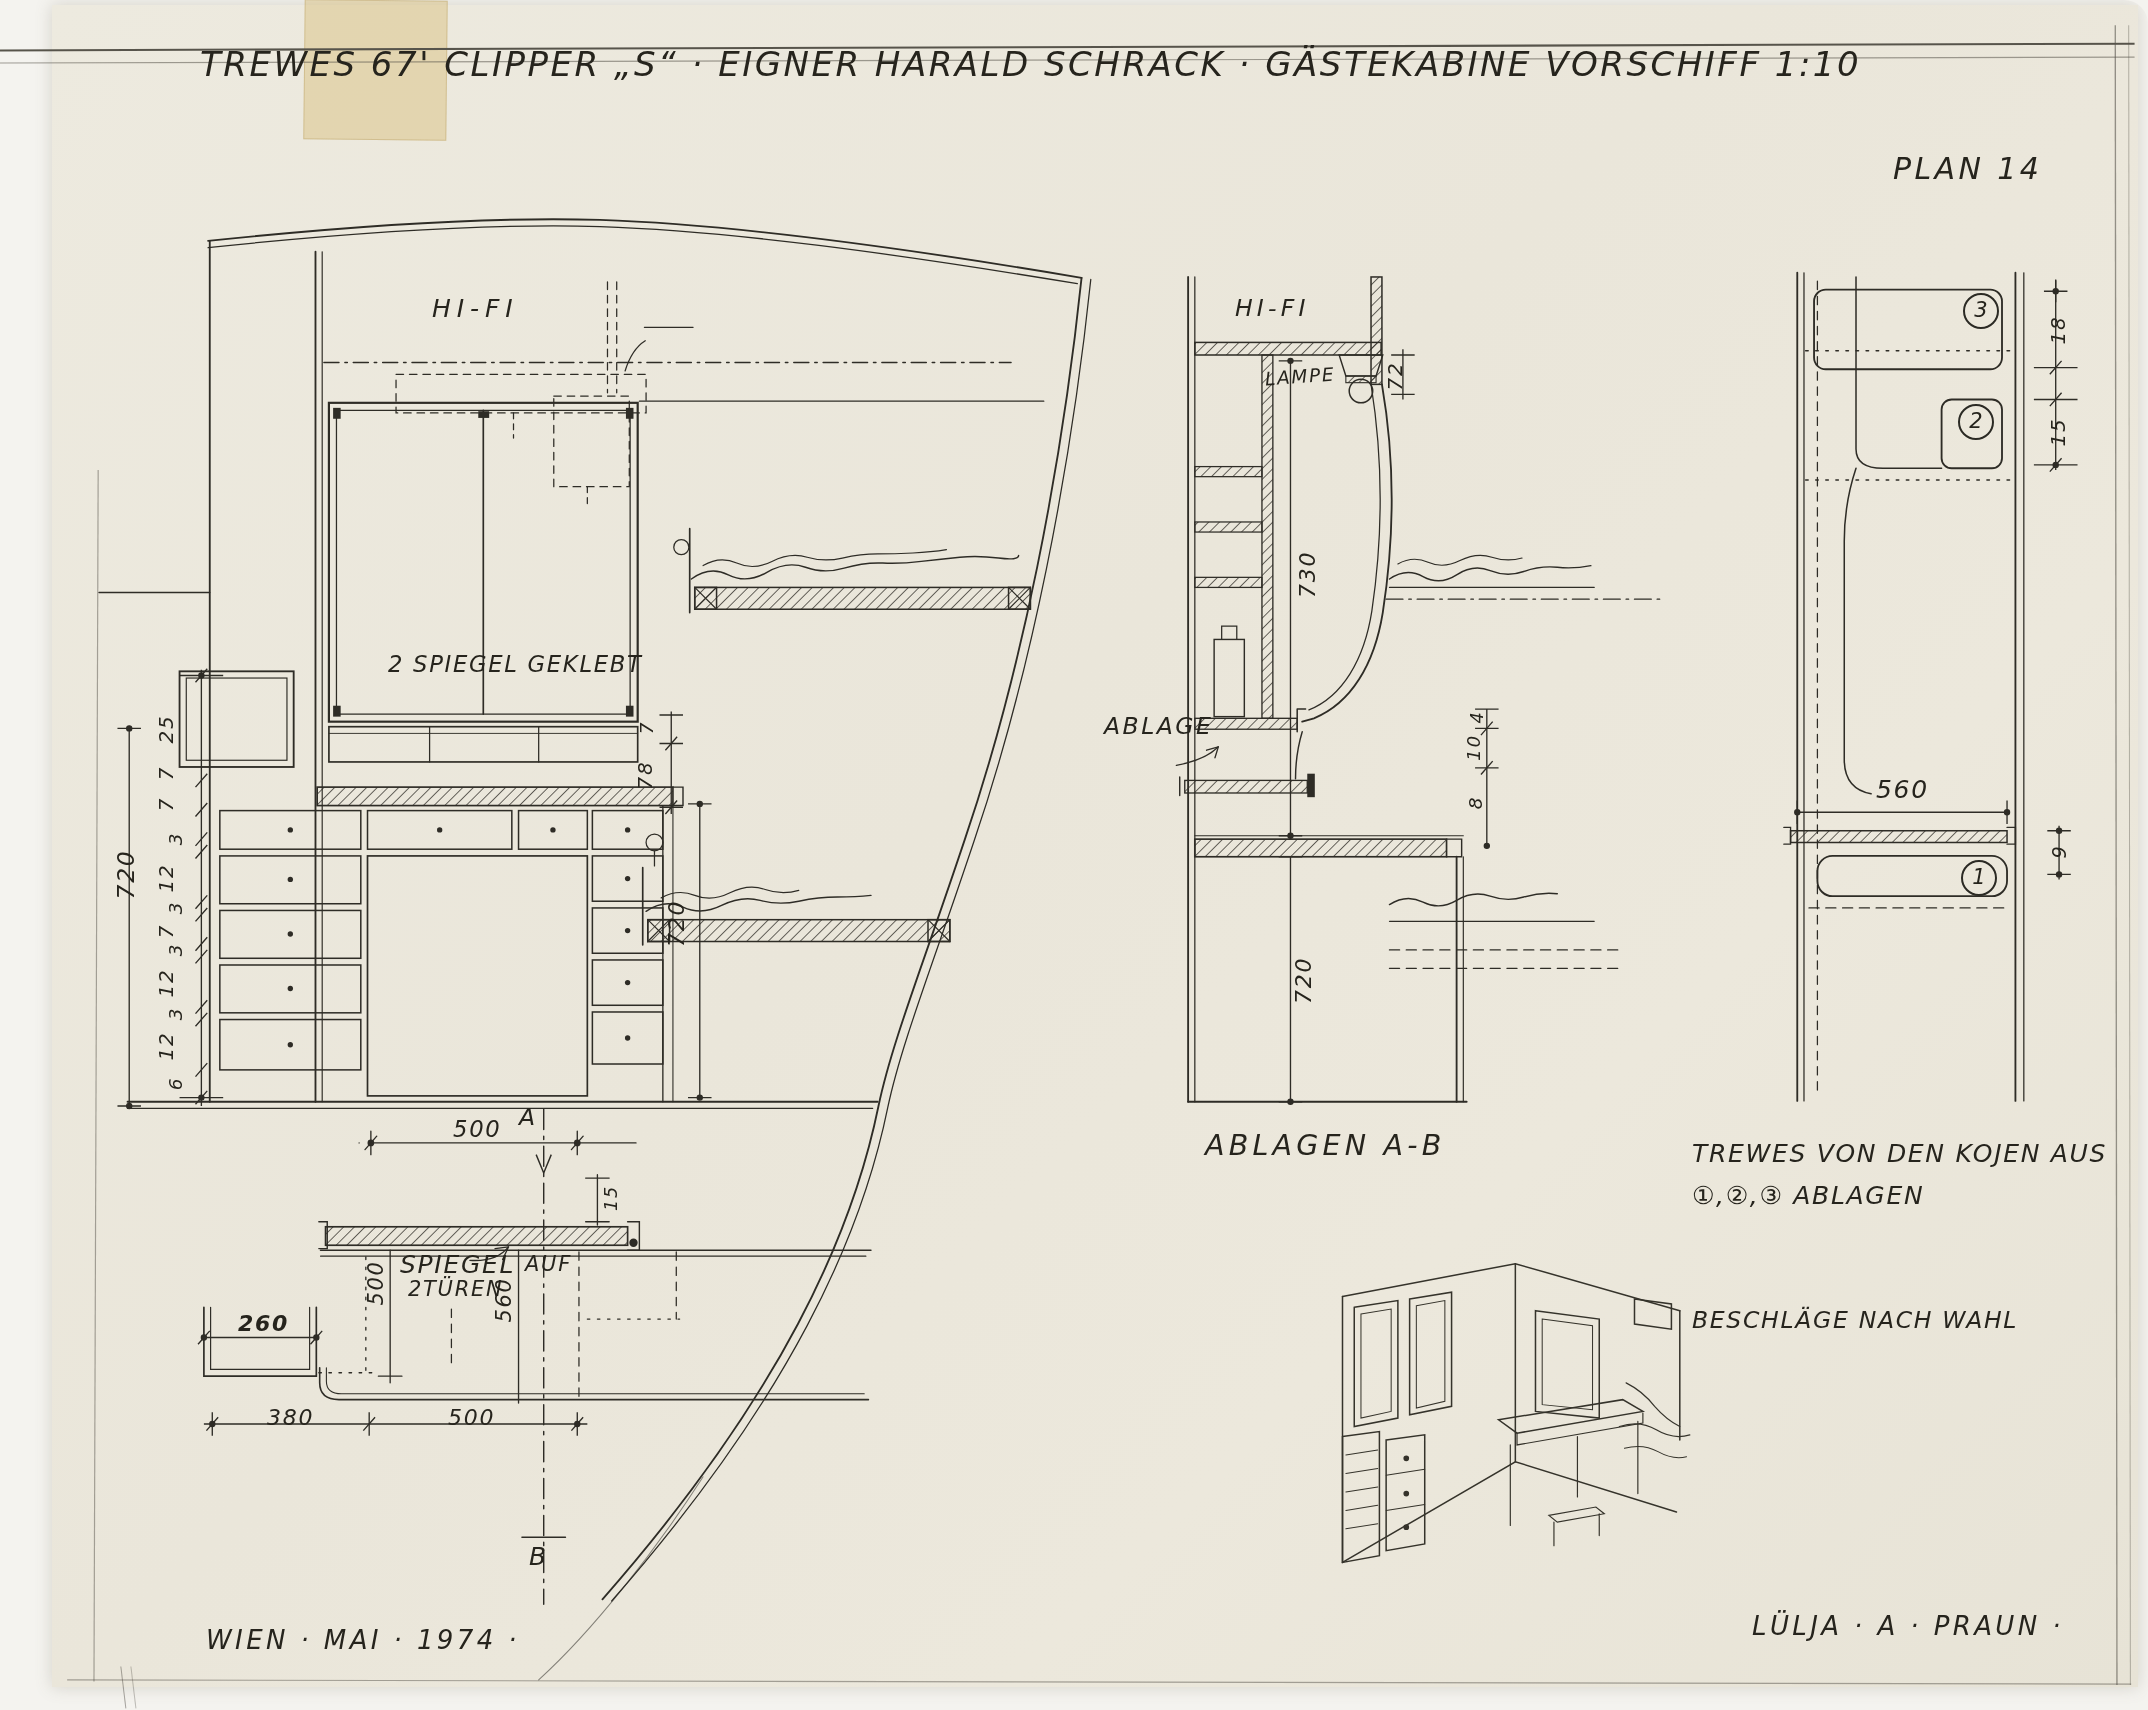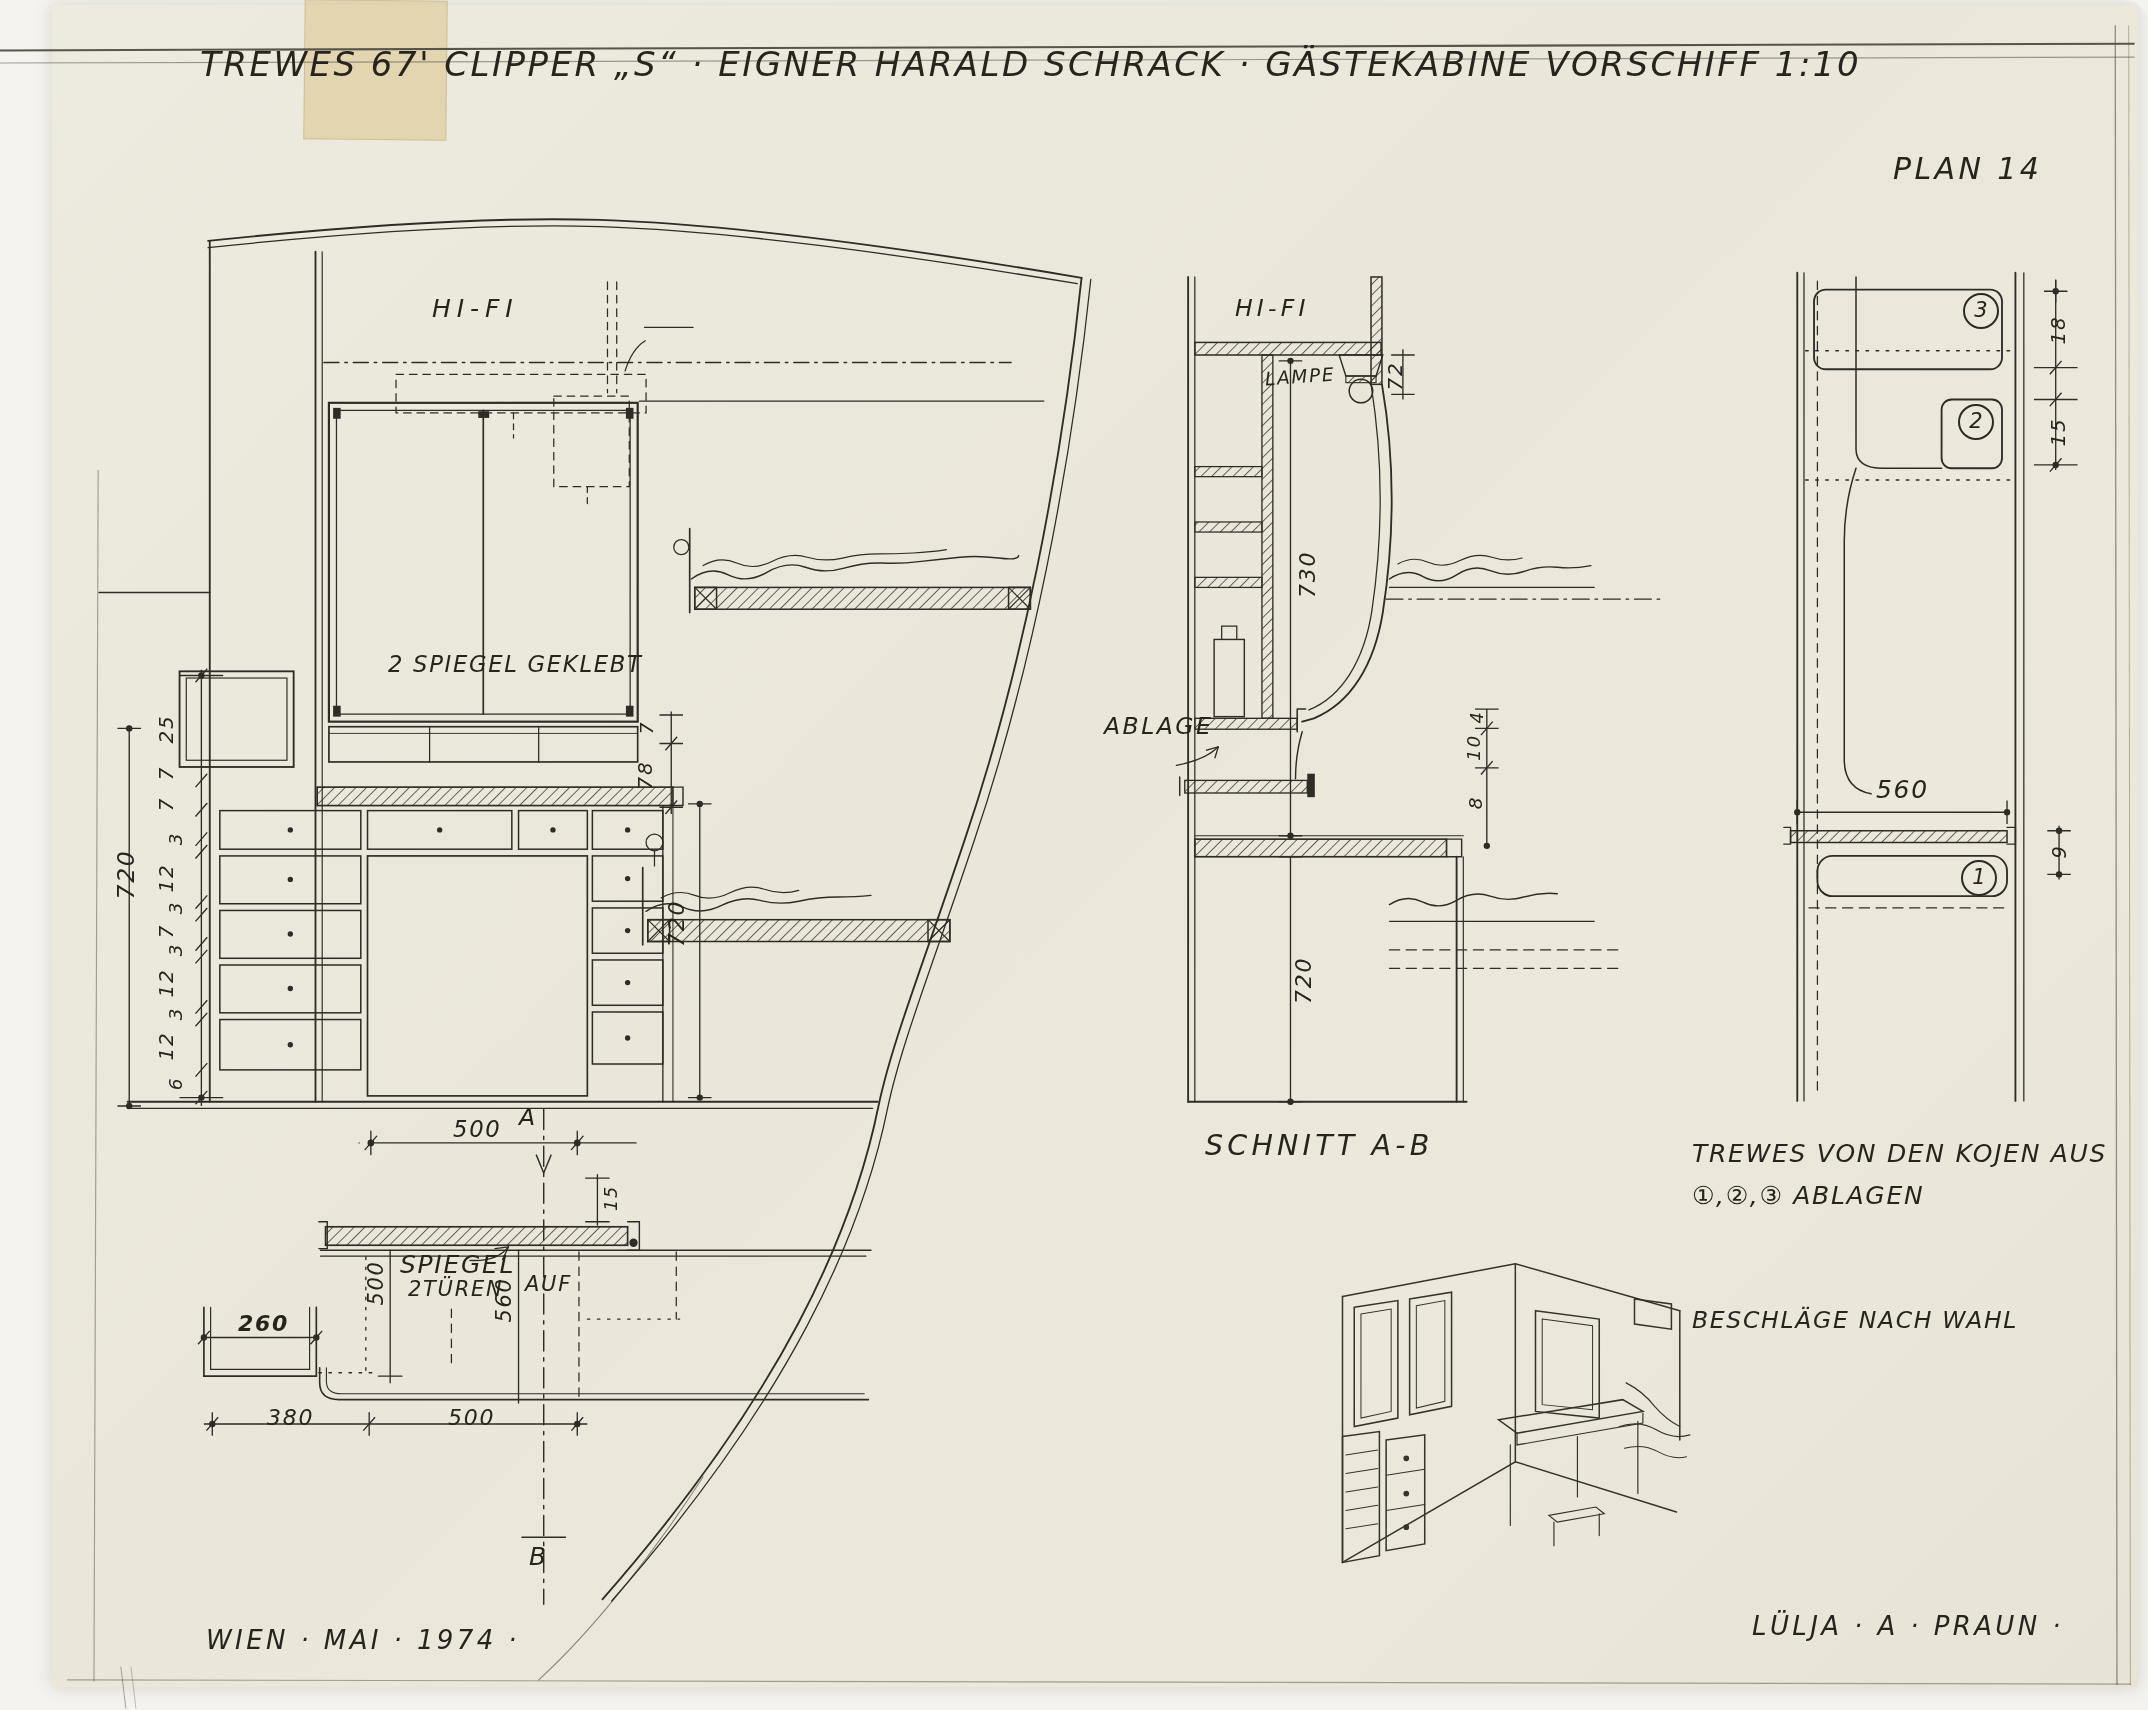--- a/index.html
+++ b/index.html
@@ -342,39 +342,39 @@
 
   <div class="lb" style="left:1235px;top:294px;font-size:23.5px;letter-spacing:4.2px;">HI-FI</div>
   <div class="lb" style="left:1265px;top:366px;font-size:18.5px;transform:rotate(-4deg);">LAMPE</div>
   <div class="lb rot" style="left:1371px;top:364px;font-size:20px;">72</div>
   <div class="lb rot" style="left:1284px;top:562px;font-size:22px;">730</div>
   <div class="lb" style="left:1104px;top:712px;font-size:23.5px;letter-spacing:2.5px;">ABLAGE</div>
   <div class="lb rot" style="left:1453px;top:707px;font-size:17.6px;">4</div>
   <div class="lb rot" style="left:1450px;top:737px;font-size:18.5px;">10</div>
   <div class="lb rot" style="left:1452px;top:792px;font-size:18.5px;">8</div>
   <div class="lb rot" style="left:1280px;top:968px;font-size:22px;">720</div>
-  <div class="lb" style="left:1205px;top:1129px;font-size:28.5px;letter-spacing:4.2px;">SCHNITT A-B</div>
+  <div class="lb" style="left:1205px;top:1129px;font-size:28.5px;letter-spacing:4.2px;">ABLAGEN A-B</div>
 
   <span class="badge" style="left:1963px;top:293px;">3</span>
   <span class="badge" style="left:1958px;top:404px;">2</span>
   <span class="badge" style="left:1961px;top:860px;">1</span>
   <div class="lb rot" style="left:2034px;top:318px;font-size:20px;">18</div>
   <div class="lb rot" style="left:2034px;top:420px;font-size:20px;">15</div>
   <div class="lb" style="left:1876px;top:775px;font-size:25px;">560</div>
   <div class="lb rot" style="left:2036px;top:840px;font-size:19.3px;">9</div>
   <div class="lb" style="left:1692px;top:1139px;font-size:25px;">TREWES VON DEN KOJEN AUS</div>
   <div class="lb" style="left:1692px;top:1181px;font-size:25px;">①,②,③ ABLAGEN</div>
   <div class="lb" style="left:1692px;top:1306px;font-size:23.5px;">BESCHLÄGE NACH WAHL</div>
 
   <div class="lb" style="left:519px;top:1103px;font-size:23.5px;">A</div>
   <div class="lb" style="left:453px;top:1116px;font-size:22.7px;">500</div>
   <div class="lb rot" style="left:587px;top:1188px;font-size:17.6px;">15</div>
   <div class="lb" style="left:400px;top:1250px;font-size:25px;">SPIEGEL</div>
   <div class="lb" style="left:408px;top:1277px;font-size:21px;">2TÜREN</div>
-  <div class="lb" style="left:525px;top:1252px;font-size:21px;margin-top:20px;">AUF</div>
+  <div class="lb" style="left:525px;top:1252px;font-size:21px;">AUF</div>
   <div class="lb rot" style="left:352px;top:1271px;font-size:21px;">500</div>
   <div class="lb rot" style="left:480px;top:1288px;font-size:21px;">560</div>
   <div class="lb" style="left:238px;top:1311px;font-size:22px;font-weight:bold;">260</div>
   <div class="lb" style="left:267px;top:1405px;font-size:22px;">380</div>
   <div class="lb" style="left:448px;top:1405px;font-size:22px;">500</div>
   <div class="lb" style="left:529px;top:1542px;font-size:25px;">B</div>
 
   <div class="lb ft" style="left:206px;top:1611px;margin-top:14px;">WIEN · MAI · 1974 ·</div>
   <div class="lb ft" style="left:1752px;top:1611px;">LÜLJA · A · PRAUN ·</div>
 </div>

